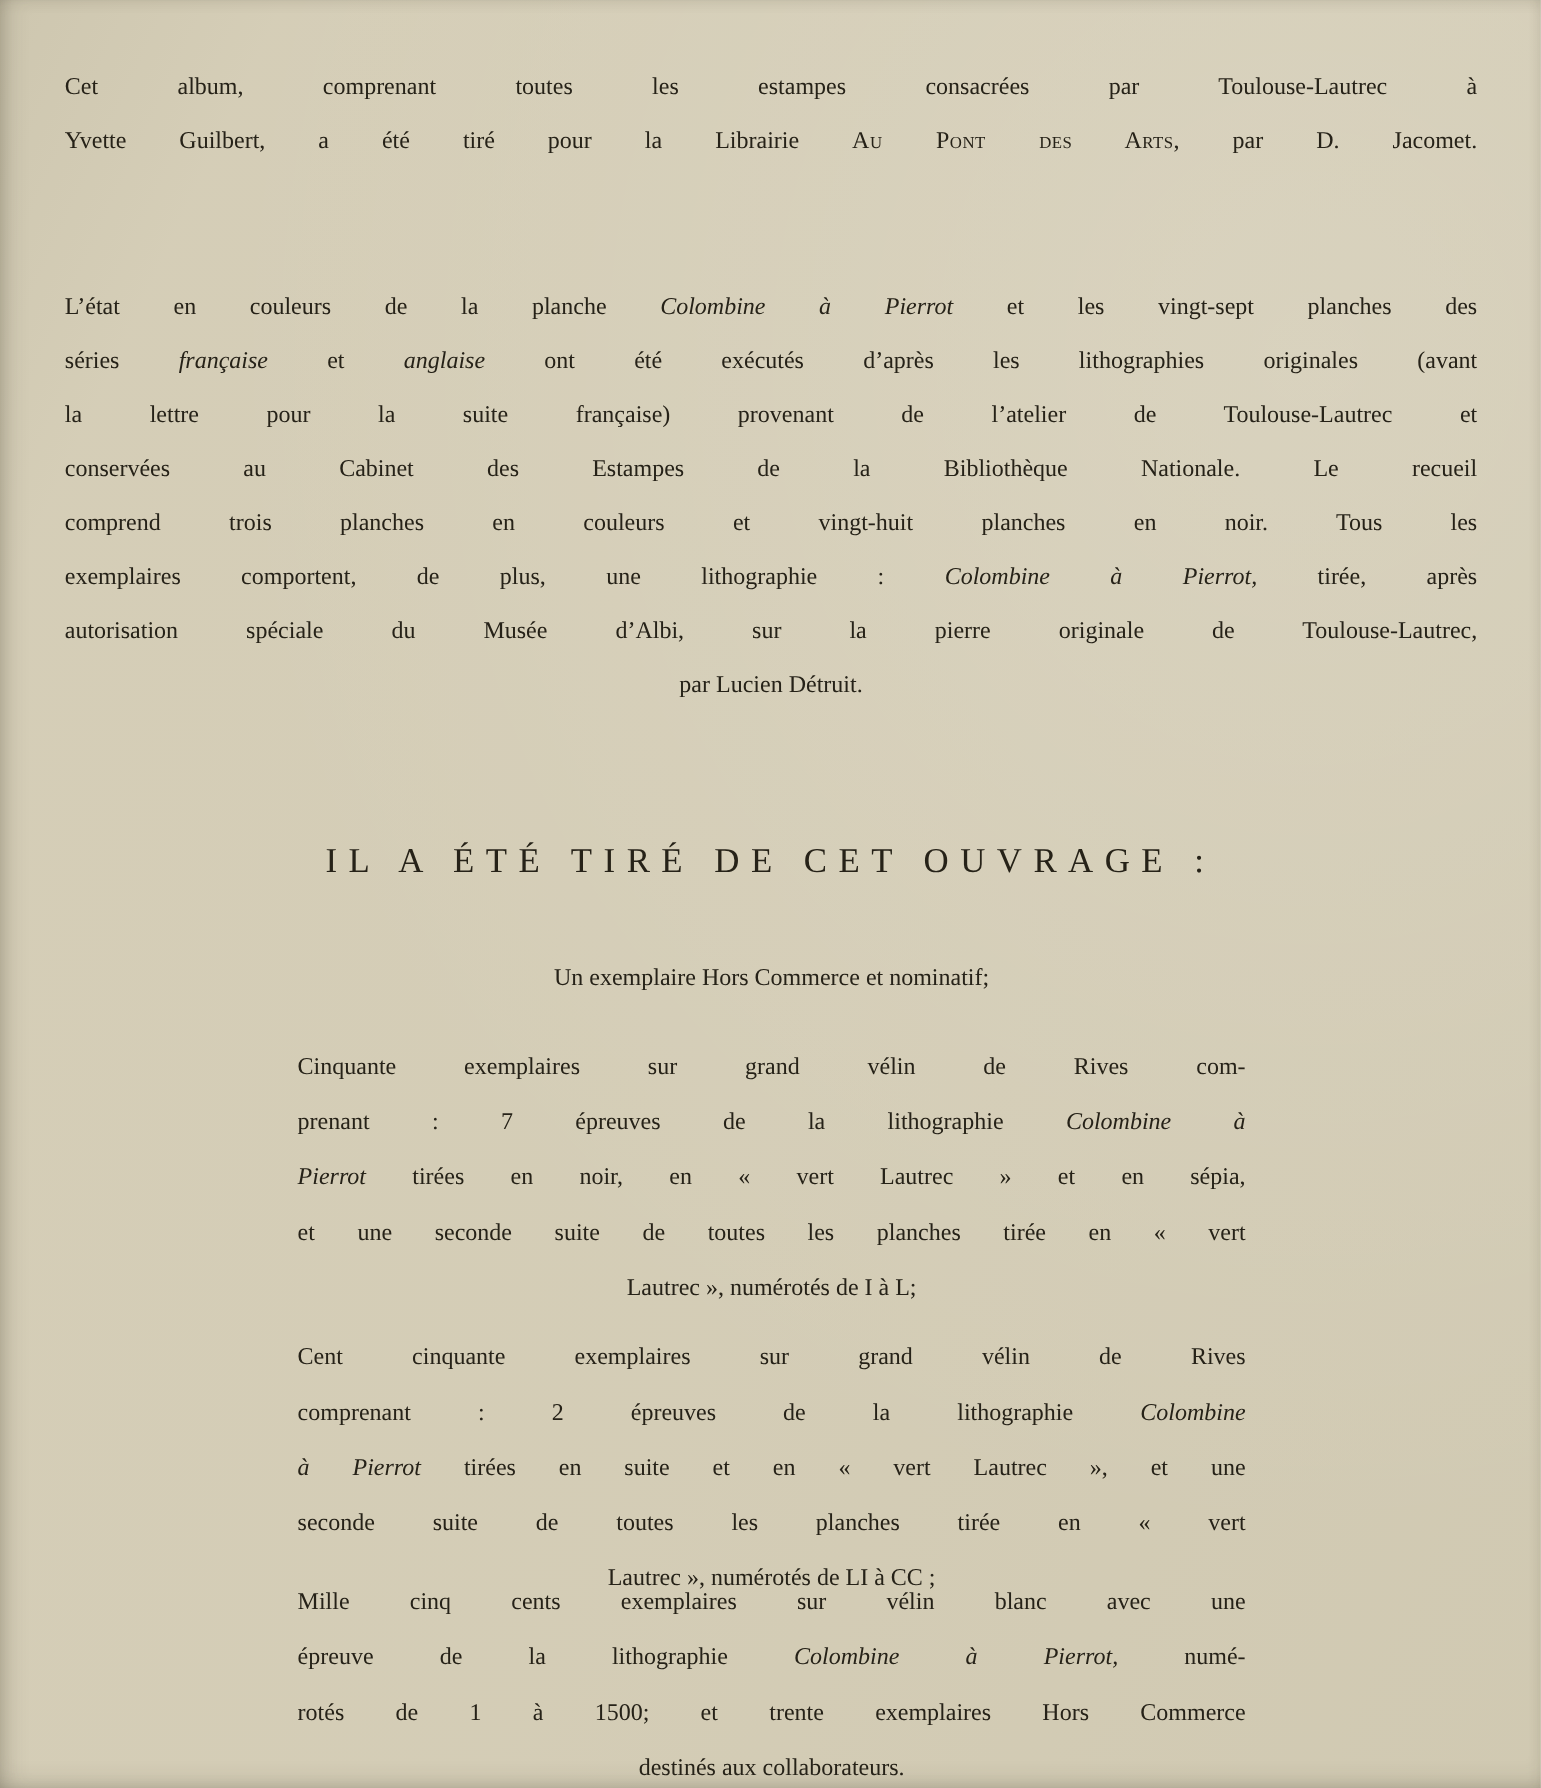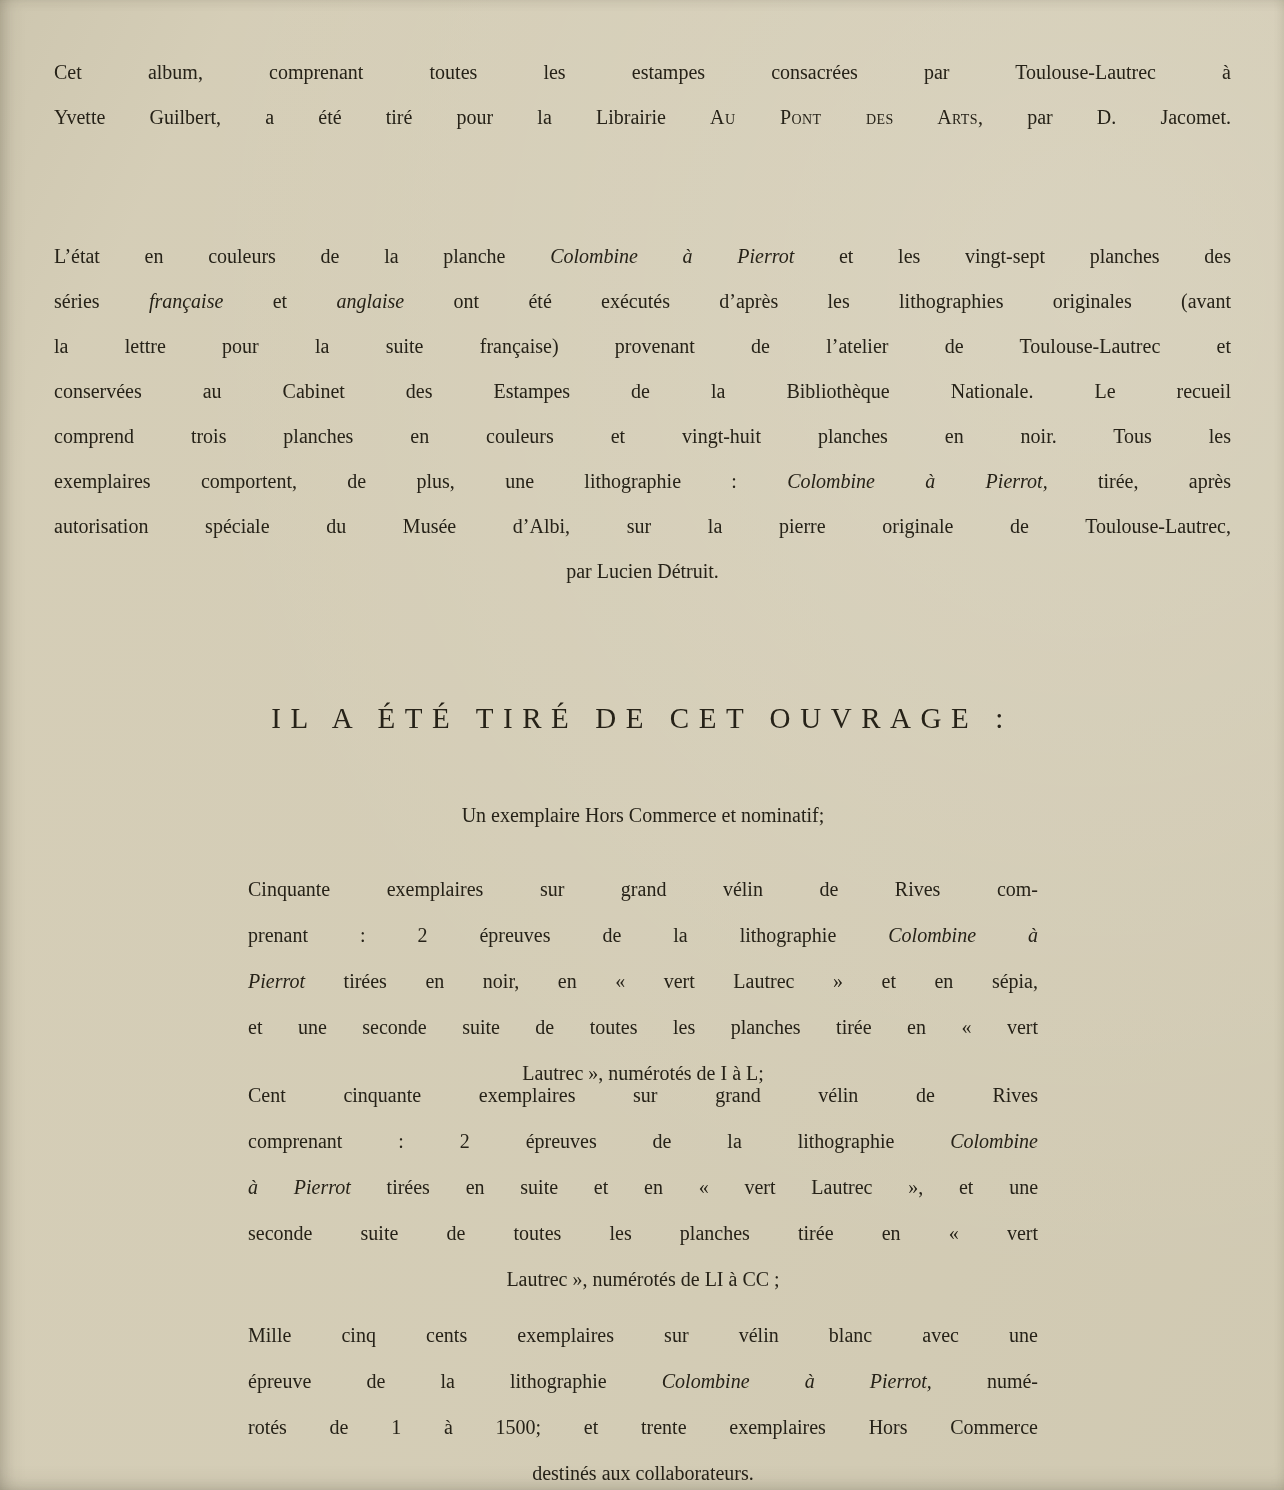--- a/index.html
+++ b/index.html
@@ -49,21 +49,21 @@
     text-align: center;
   }
   .heading-text {
     font-size: 29px;
     letter-spacing: 0.33em;
     line-height: 40px;
     white-space: nowrap;
   }
   .item1 { top: 793px;  left: 248px; width: 790px; }
   .item2 { top: 866px;  left: 248px; width: 790px; }
-  .item3 { top: 1072px; left: 248px; width: 790px; }
+  .item3 { top: 1108px; left: 248px; width: 790px; }
   .item4 { top: 1312px; left: 248px; width: 790px; }
   .i  { font-style: italic; }
   .sc { font-variant: small-caps; letter-spacing: 0.02em; }
 </style>
 </head>
 <body>
 
 <div class="page">
 
   <div class="block p1">
@@ -85,21 +85,21 @@
   <div class="block heading-wrap">
     <span class="heading-text">IL A ÉTÉ TIRÉ DE CET OUVRAGE :</span>
   </div>
 
   <div class="block item1">
     <div class="line center"><span>Un exemplaire Hors Commerce et nominatif;</span></div>
   </div>
 
   <div class="block items item2">
     <div class="line"><span>Cinquante exemplaires sur grand vélin de Rives com-</span></div>
-    <div class="line"><span>prenant : 2 épreuves de la lithographie </span><span class="i">Colombine à</span></div>
+    <div class="line"><span>prenant : 7 épreuves de la lithographie </span><span class="i">Colombine à</span></div>
     <div class="line"><span class="i">Pierrot</span><span> tirées en noir, en « vert Lautrec » et en sépia,</span></div>
     <div class="line"><span>et une seconde suite de toutes les planches tirée en « vert</span></div>
     <div class="line center"><span>Lautrec », numérotés de I à L;</span></div>
   </div>
 
   <div class="block items item3">
     <div class="line"><span>Cent cinquante exemplaires sur grand vélin de Rives</span></div>
     <div class="line"><span>comprenant : 2 épreuves de la lithographie </span><span class="i">Colombine</span></div>
     <div class="line"><span class="i">à Pierrot</span><span> tirées en suite et en « vert Lautrec », et une</span></div>
     <div class="line"><span>seconde suite de toutes les planches tirée en « vert</span></div>

